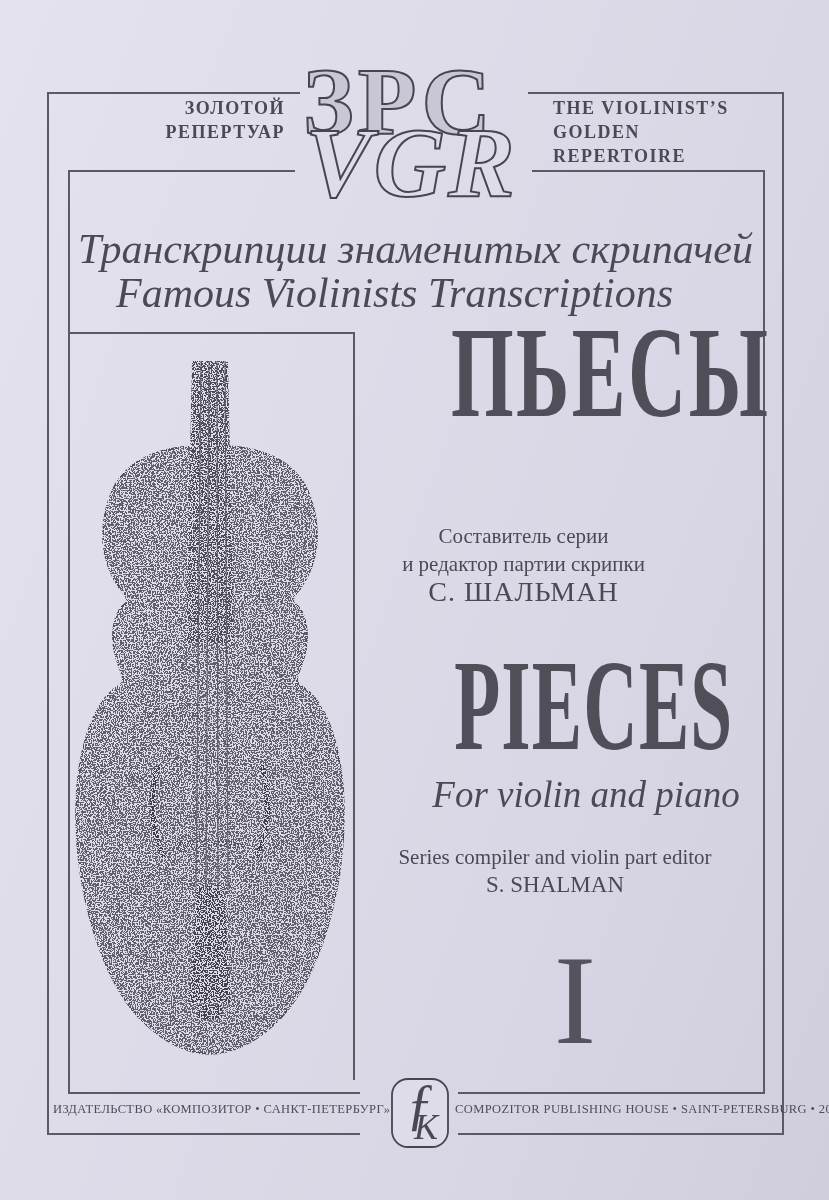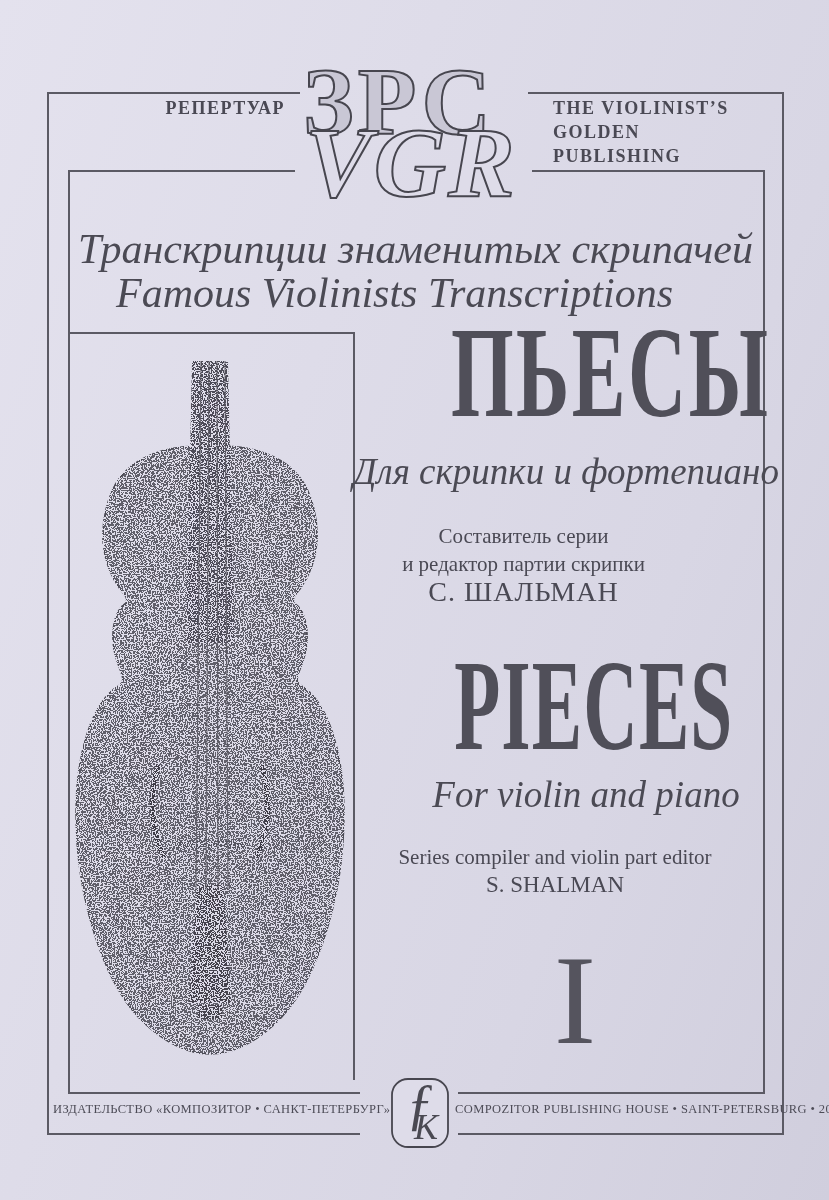--- a/index.html
+++ b/index.html
@@ -38,27 +38,28 @@
   <div class="ln hl" style="left:532px;top:170px;width:233px;"></div>
   <div class="ln vl" style="left:68px;top:170px;height:924px;"></div>
   <div class="ln vl" style="left:763px;top:170px;height:924px;"></div>
   <div class="ln hl" style="left:68px;top:1092px;width:292px;"></div>
   <div class="ln hl" style="left:458px;top:1092px;width:307px;"></div>
 
   <div class="ln hl" style="left:68px;top:332px;width:287px;"></div>
   <div class="ln vl" style="left:353px;top:332px;height:748px;"></div>
 
   <div class="txt small-caps-block" style="left:95px;top:96px;width:190px;text-align:right;">
+    <div>ЗОЛОТОЙ</div>
     <div>РЕПЕРТУАР</div>
   </div>
 
   <div class="txt small-caps-block" style="left:553px;top:96px;width:220px;text-align:left;">
     <div>THE VIOLINIST’S</div>
     <div>GOLDEN</div>
-    <div>PUBLISHING</div>
+    <div>REPERTOIRE</div>
   </div>
 
   <svg style="position:absolute;left:297px;top:52px;" width="235" height="152" viewBox="0 0 235 152">
     <text x="6" y="82" font-size="96" font-weight="bold" letter-spacing="4" fill="#c9c7d5" stroke="#47464f" stroke-width="2">ЗРС</text>
     <text x="8" y="144" font-size="100" font-weight="bold" font-style="italic" letter-spacing="2" fill="#dedce9" stroke="#47464f" stroke-width="2">VGR</text>
   </svg>
 
   <div class="txt ital-title" style="left:68px;top:228px;width:695px;">Транскрипции знаменитых скрипачей</div>
   <div class="txt ital-title" style="left:68px;top:272px;width:653px;">Famous Violinists Transcriptions</div>
 
@@ -110,21 +111,20 @@
       <line x1="139" y1="16" x2="136" y2="545"></line>
       <line x1="147" y1="16" x2="148" y2="545"></line>
       <line x1="155" y1="16" x2="158" y2="545"></line>
     </g>
   </svg>
 
   <div class="txt bigtitle" style="left:353px;top:302px;width:410px;">
     <span class="condense">ПЬЕСЫ</span>
   </div>
 
-  <div class="txt instr" style="left:353px;top:452px;width:410px;">Для скрипки и фортепиано</div>
 
   <div class="txt editor" style="left:353px;top:522px;width:341px;">
     <div>Составитель серии</div>
     <div>и редактор партии скрипки</div>
     <div style="letter-spacing:1px;font-size:28px;">С. ШАЛЬМАН</div>
   </div>
 
   <div class="txt bigtitle" style="left:353px;top:635px;width:468px;">
     <span class="condense2">PIECES</span>
   </div>

